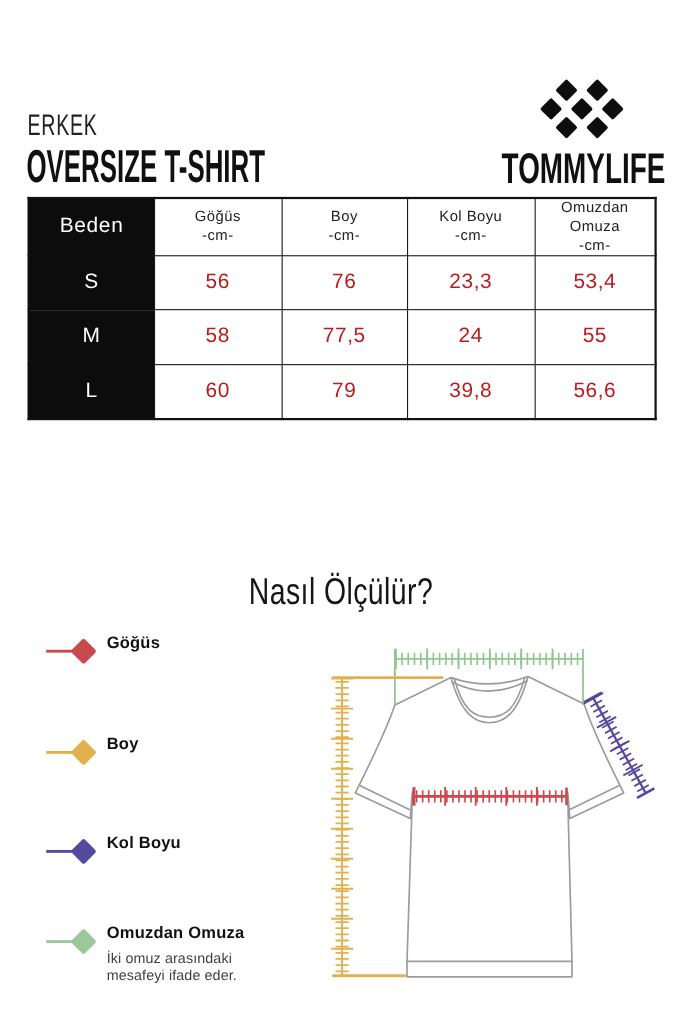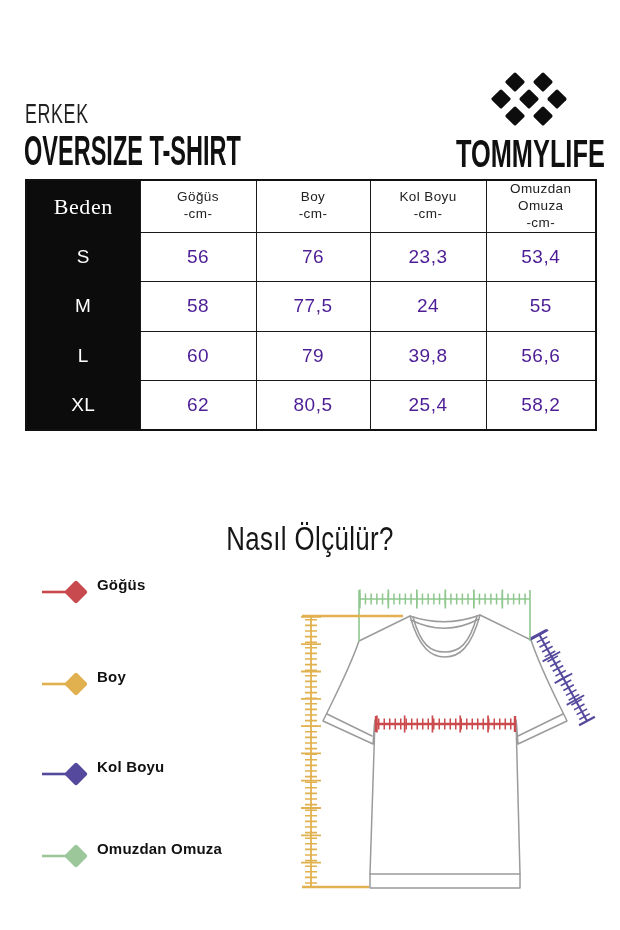--- a/index.html
+++ b/index.html
@@ -16,23 +16,23 @@
   .logo-svg{position:absolute;left:488px;top:50px;}
 
   
   table.size-table{position:absolute;left:25px;top:160px;width:570px;border-collapse:collapse;
             table-layout:fixed;border:2px solid #111;}
   .size-table th,.size-table td{border:1.6px solid #1a1a1a;text-align:center;vertical-align:middle;
             padding:0;background:#fff;}
   .size-table thead tr{height:50px;}
   .size-table tbody tr{height:49.5px;}
   .size-table th{font-weight:400;font-size:13.5px;line-height:1.25;letter-spacing:.4px;color:#222;}
-  .size-table td{font-size:19px;letter-spacing:.5px;color:#4c1d95;}
+  .size-table td{font-size:19px;letter-spacing:.5px;color:#b91c1c;}
   .size-table .dark{background:#0c0c0c;color:#fff;border-color:#0c0c0c;border-right-color:#1a1a1a;}
-  .size-table th.dark{font-size:22px;letter-spacing:.6px;font-family:Liberation Serif, serif;}
+  .size-table th.dark{font-size:19px;letter-spacing:.6px;}
 
   
   .measure-title{position:absolute;left:0;top:502px;width:620px;text-align:center;
             font-size:34px;font-weight:400;color:#161616;letter-spacing:.5px;
             transform:scaleX(.76);transform-origin:center top;line-height:1;}
 
   .legend-item{position:absolute;left:38px;width:264px;}
   .legend-item .marker{position:absolute;left:0;top:0;}
   .legend-text{margin-left:59px;}
   .legend-title{font-size:15px;font-weight:700;color:#111;letter-spacing:.2px;margin:2px 0 6px 0;}
@@ -105,27 +105,20 @@
         <td>24</td>
         <td>55</td>
       </tr>
       <tr>
         <td class="dark">L</td>
         <td>60</td>
         <td>79</td>
         <td>39,8</td>
         <td>56,6</td>
       </tr>
-      <tr>
-        <td class="dark">XL</td>
-        <td>62</td>
-        <td>80,5</td>
-        <td>25,4</td>
-        <td>58,2</td>
-      </tr>
     </tbody>
   </table>
 
   <div class="measure-title">Nasıl Ölçülür?</div>
 
   <div class="legend-item" style="top:555px">
     <svg class="marker" width="56" height="36" viewBox="0 0 56 36">
       <g fill="#c8494e">
         <rect x="4" y="16.7" width="26" height="2.6"></rect>
         <rect x="-8.5" y="-8.5" width="17" height="17" rx="2.2" transform="translate(38,18) rotate(45)"></rect>
@@ -162,20 +155,22 @@
 
   <div class="legend-item" style="top:819px">
     <svg class="marker" width="56" height="36" viewBox="0 0 56 36">
       <g fill="#9cc79b">
         <rect x="4" y="16.7" width="26" height="2.6"></rect>
         <rect x="-8.5" y="-8.5" width="17" height="17" rx="2.2" transform="translate(38,18) rotate(45)"></rect>
       </g>
     </svg>
     <div class="legend-text">
       <div class="legend-title">Omuzdan Omuza</div>
+      <div class="legend-desc">İki omuz arasındaki
+mesafeyi ifade eder.</div>
     </div>
   </div>
 
   <svg class="diagram-svg" width="325" height="343" viewBox="295 537 325 343">
 
     <g fill="none" stroke-width="1.5" stroke-linejoin="round" stroke-linecap="round" stroke="#9b9b9b">
       <path fill="#ffffff" d="M410,597 L359,622
                C349,651 334,679 323,702
                L373,725
                C374,714 374,707 375,701

